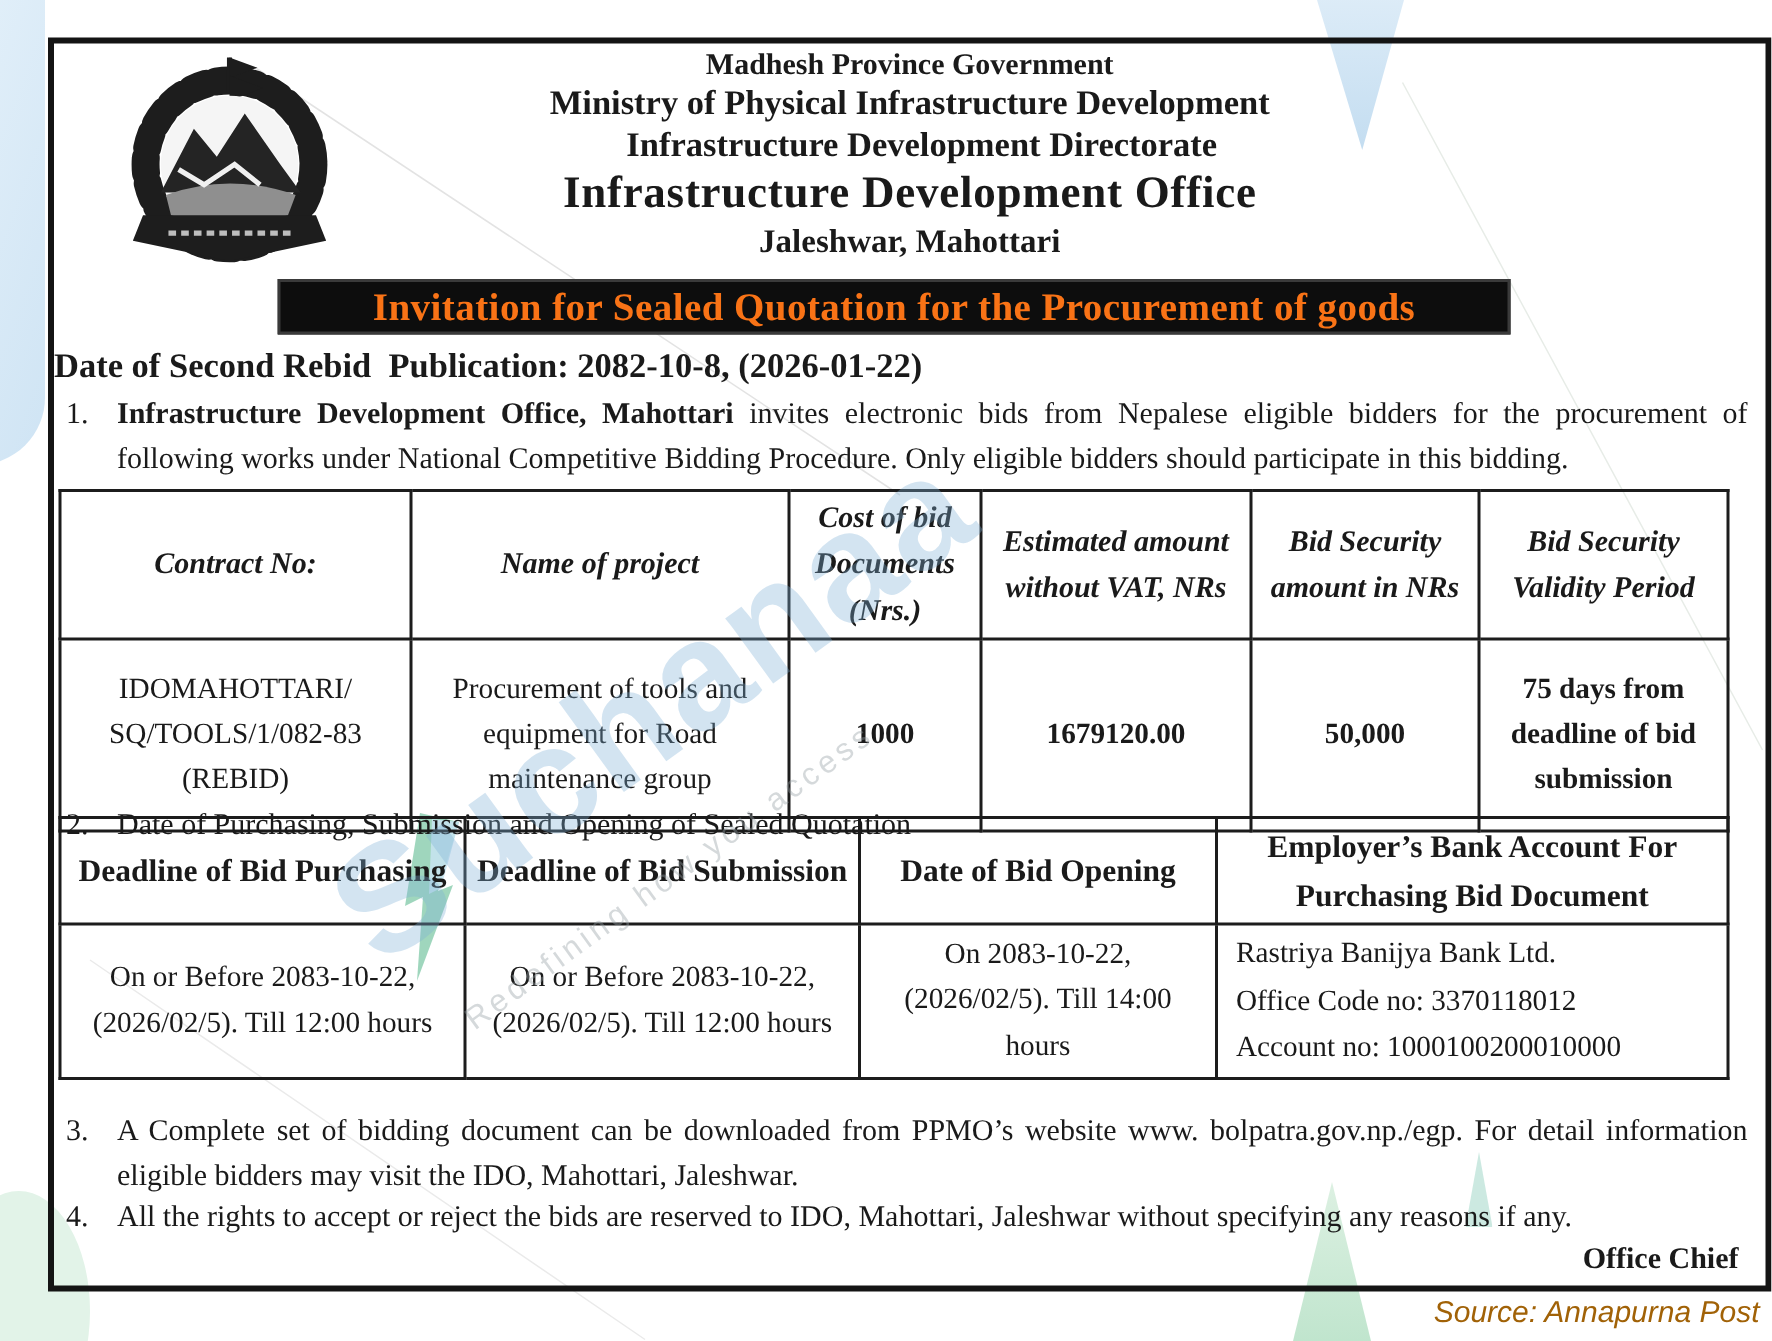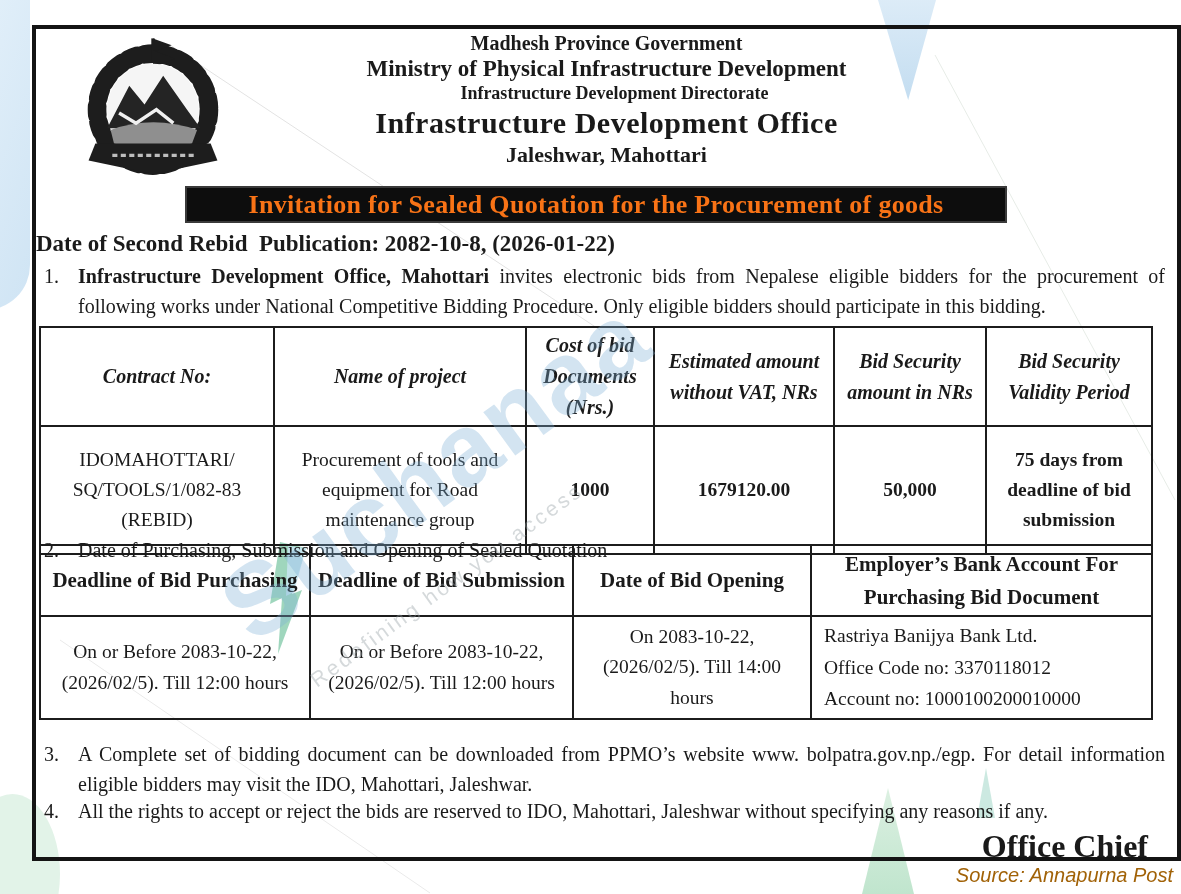--- a/index.html
+++ b/index.html
@@ -60,21 +60,21 @@
   }
   
   .sheet{
     position:absolute;left:32px;top:25px;width:1121px;height:828px;
     border:4px solid #141414;background:transparent;z-index:10;padding-left:20px;
   }
   .emblem{position:absolute;left:28px;top:6px;width:178px;height:156px;}
   .hdr{position:absolute;left:0;top:0;width:100%;text-align:center;line-height:1.22;}
   .hdr .l1{font-size:20px;font-weight:bold;padding-top:2px;}
   .hdr .l2{font-size:23px;font-weight:bold;}
-  .hdr .l3{font-size:18px;font-weight:bold;margin-left:16px;}
+  .hdr .l3{font-size:23px;font-weight:bold;margin-left:16px;}
   .hdr .l4{font-size:30px;font-weight:bold;letter-spacing:.5px;}
   .hdr .l5{font-size:22px;font-weight:bold;}
   .banner{
     position:absolute;top:157px;left:149px;width:822px;height:37px;
     background:#0d0d0d;color:#f97316;
     font-size:26px;font-weight:bold;text-align:center;line-height:37px;
     letter-spacing:.3px;box-shadow:0 0 0 2px #3a3a3a inset;
   }
   .pubdate{
     position:absolute;top:202px;left:0;width:100%;text-align:left;
@@ -94,22 +94,22 @@
   .t1 tbody tr{height:128px;}
   .t1 th{font-weight:bold;font-style:italic;font-size:20px;}
   .t1 .bold-cell{font-weight:bold;}
   .t2{position:absolute;top:515px;left:3px;}
   .t2 thead tr{height:60px;}
   .t2 tbody tr{height:103px;}
   .t2 th{font-weight:bold;font-size:21px;}
   .bank-cell{text-align:left;padding-left:12px;}
   .bank-cell div{line-height:1.62;}
   .chief{
-    position:absolute;top:799px;right:29px;
-    font-size:32px;font-weight:bold;
+    position:absolute;top:799px;right:18px;
+    font-size:20px;font-weight:bold;
   }
   .source{
     position:absolute;top:864px;right:8px;z-index:20;
     font-family:"Liberation Sans","DejaVu Sans",sans-serif;
     font-style:italic;font-size:20px;color:#a16207;
   }
 </style>
 </head>
 <body>
 

